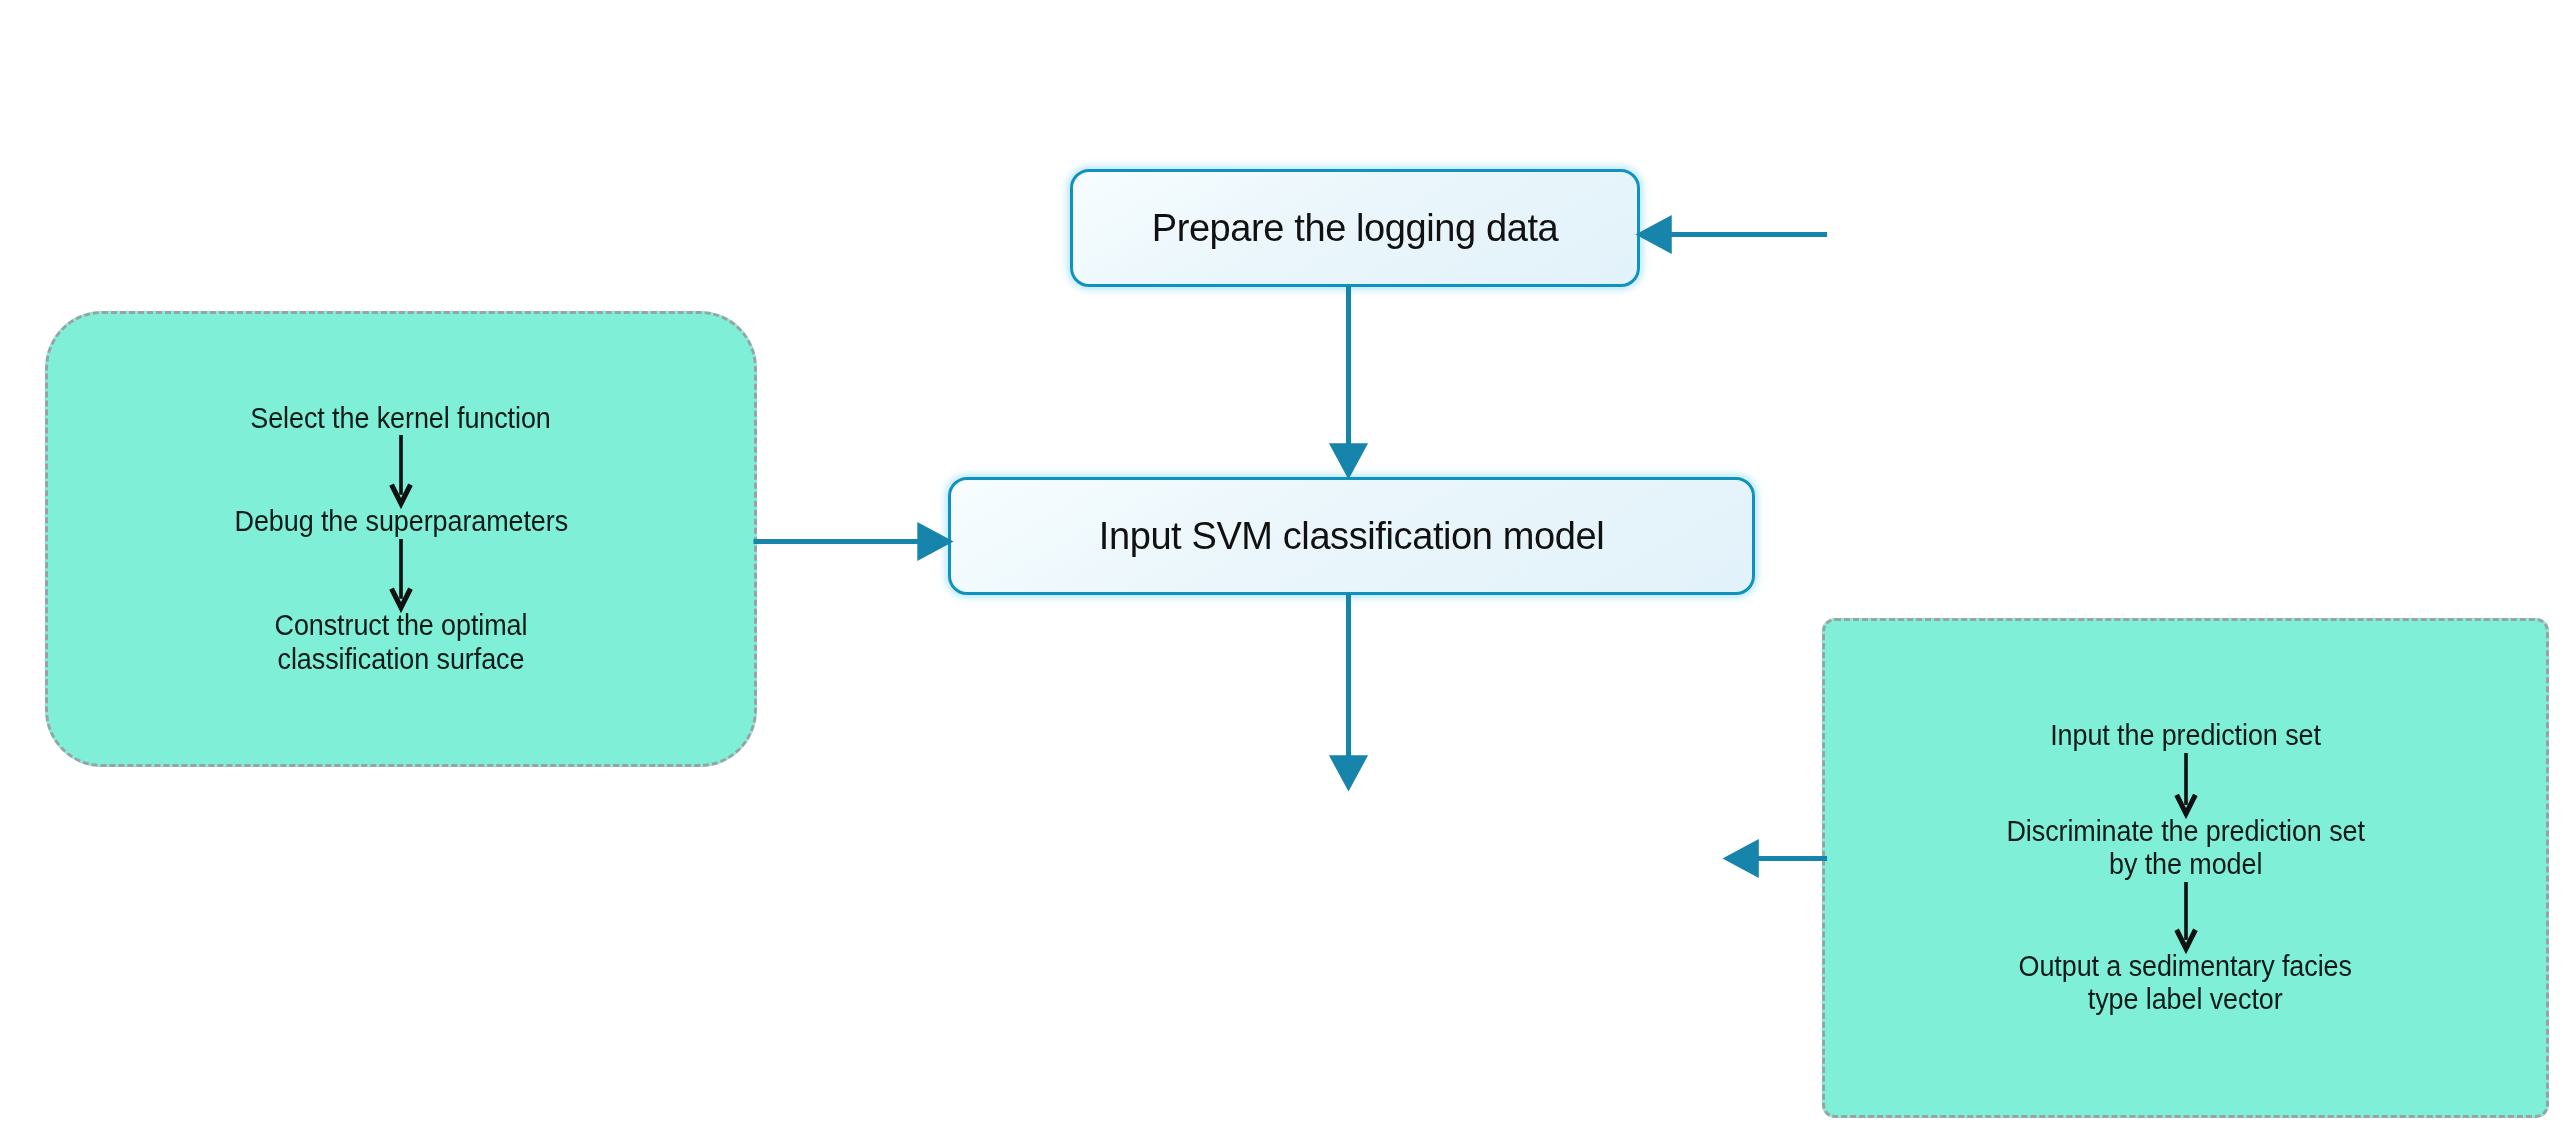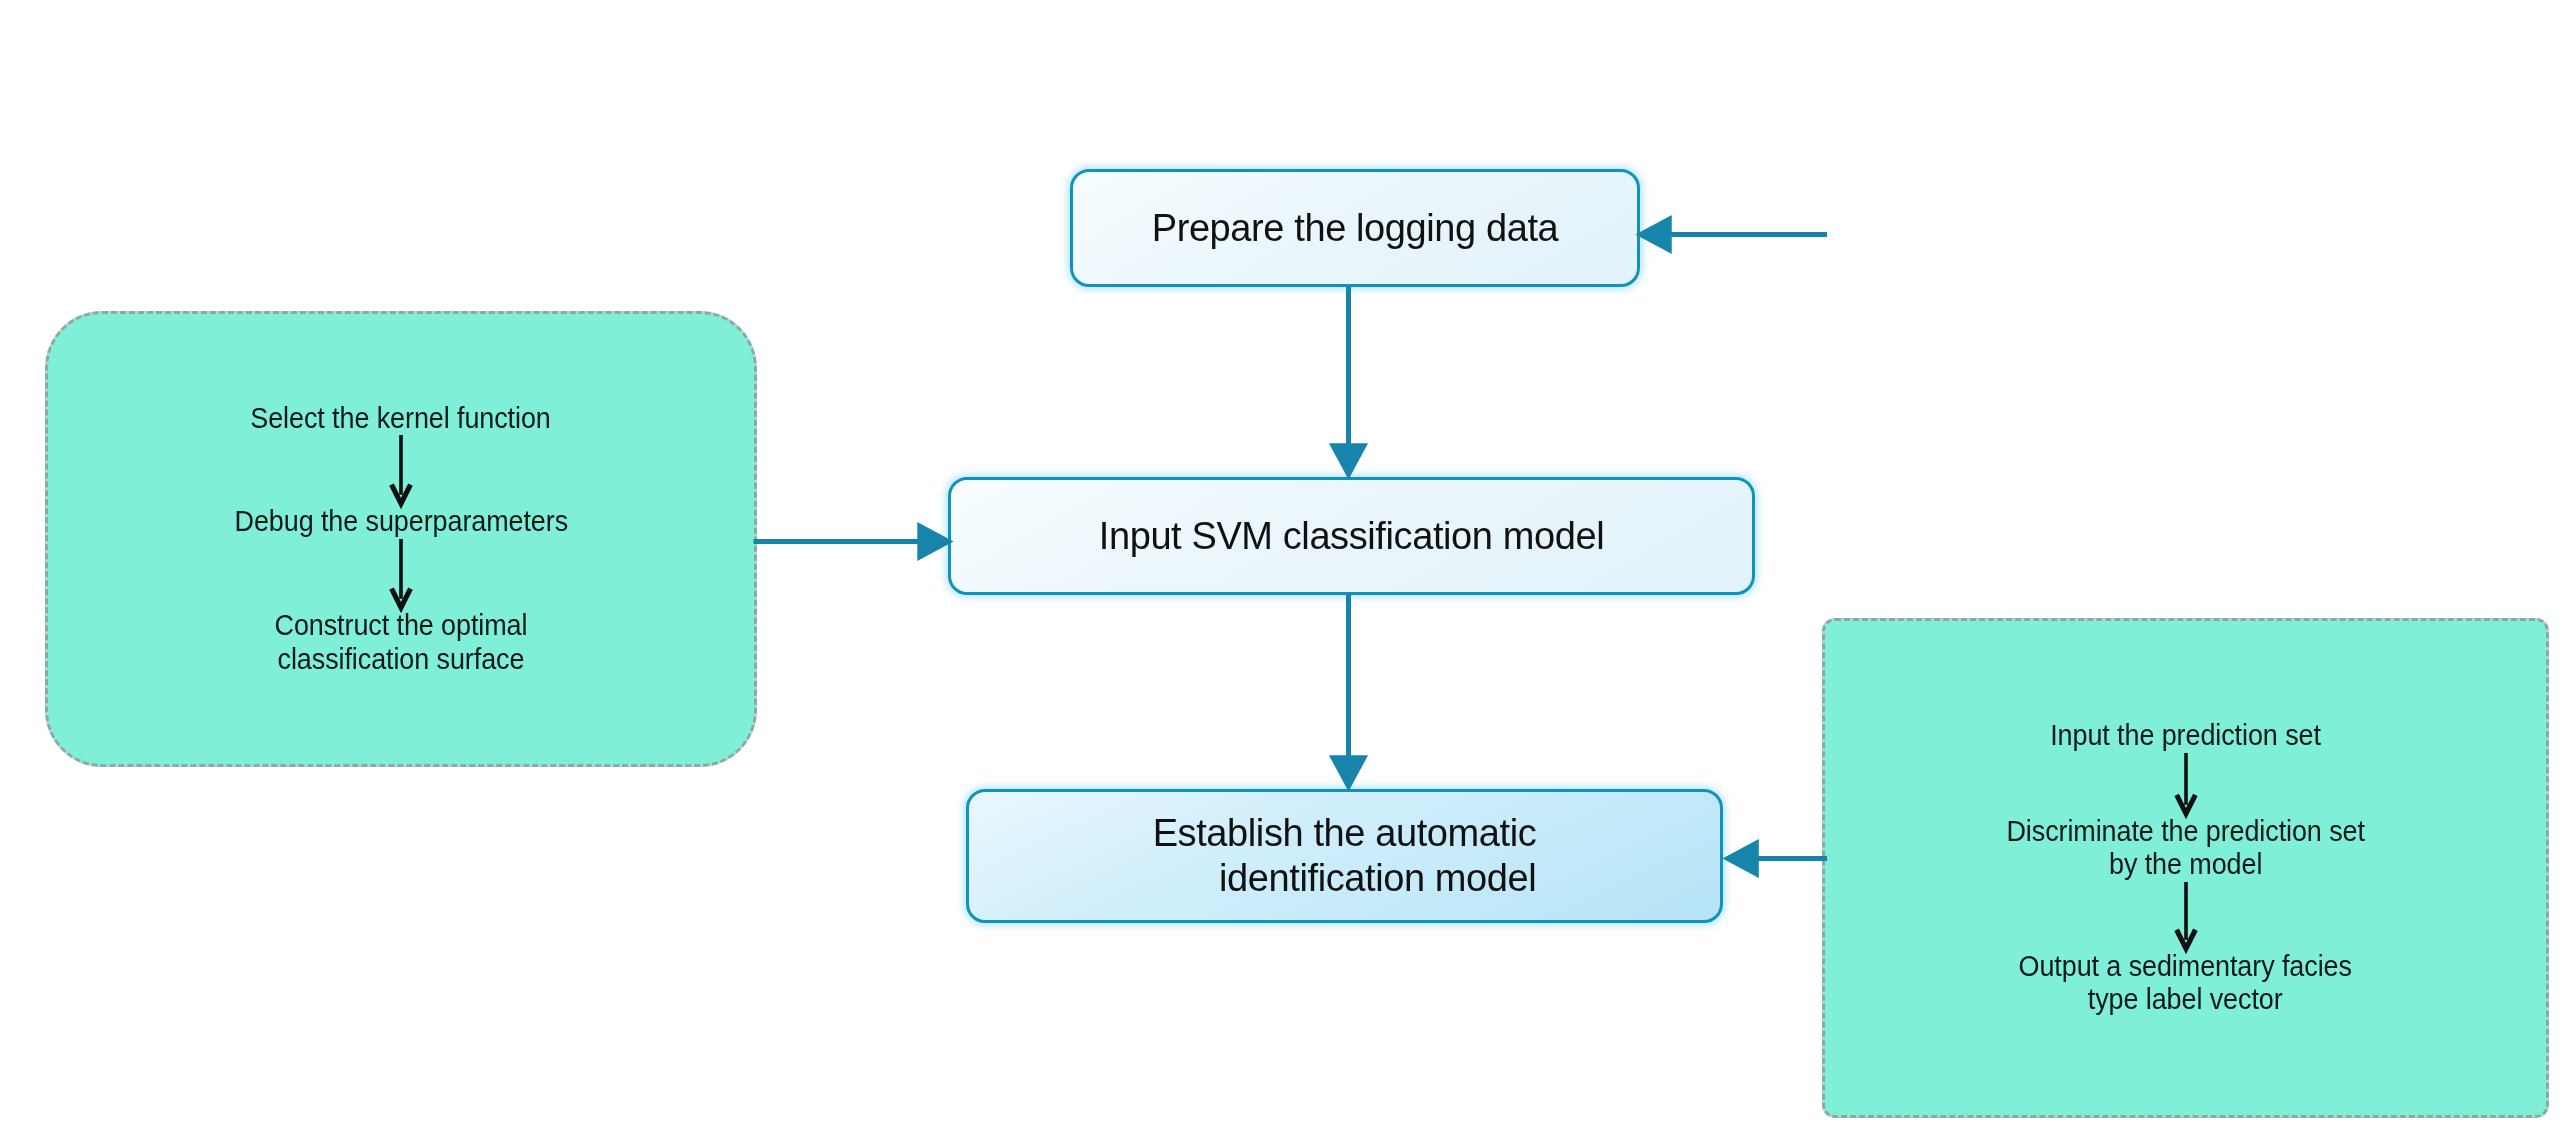--- a/index.html
+++ b/index.html
@@ -58,21 +58,20 @@
     justify-content: center;
     text-align: center;
     color: #111111;
     box-shadow: 0 0 7.3px 2.9px rgba(130, 215, 240, 0.55);
   }
   .pbox-label {
     font-size: 38px;
     line-height: 1.18;
     white-space: pre-line;
     letter-spacing: -0.4px;
-    text-align: right;
   }
   .pbox.tint-faint {
     background: linear-gradient(150deg, #f7fdff 0%, #eaf6fb 45%, #e2f2fa 100%);
   }
   .pbox.tint-strong {
     background: linear-gradient(155deg, #e9f7fd 0%, #cfeefb 40%, #b6e4f7 100%);
   }
 
   
   .connector {
@@ -127,24 +126,20 @@
   </div>
 
   <div class="pbox tint-faint" style="left:1070px; top:169px; width:570px; height:118px;">
     <div class="pbox-label">Prepare the logging data</div>
   </div>
 
   <div class="pbox tint-faint" style="left:948px; top:477px; width:807px; height:118px;">
     <div class="pbox-label">Input SVM classification model</div>
   </div>
 
-  <div class="pbox tint-strong" style="left:966px; top:789px; width:757px; height:134px;">
-    <div class="pbox-label">Establish the automatic
-identification model</div>
-  </div>
 
   <div class="connector" style="left:1634px; top:209px; width:196px; height:51px;">
     <svg width="196" height="51" viewBox="0 0 270 70">
       <line x1="266" y1="35" x2="46" y2="35" stroke="#1785ab" stroke-width="7"></line>
       <path d="M 2 35 L 52 8 L 52 62 Z" fill="#1785ab"></path>
     </svg>
   </div>
 
   <div class="connector" style="left:752px; top:516px; width:203px; height:51px;">
     <svg width="203" height="51" viewBox="0 0 280 70">

